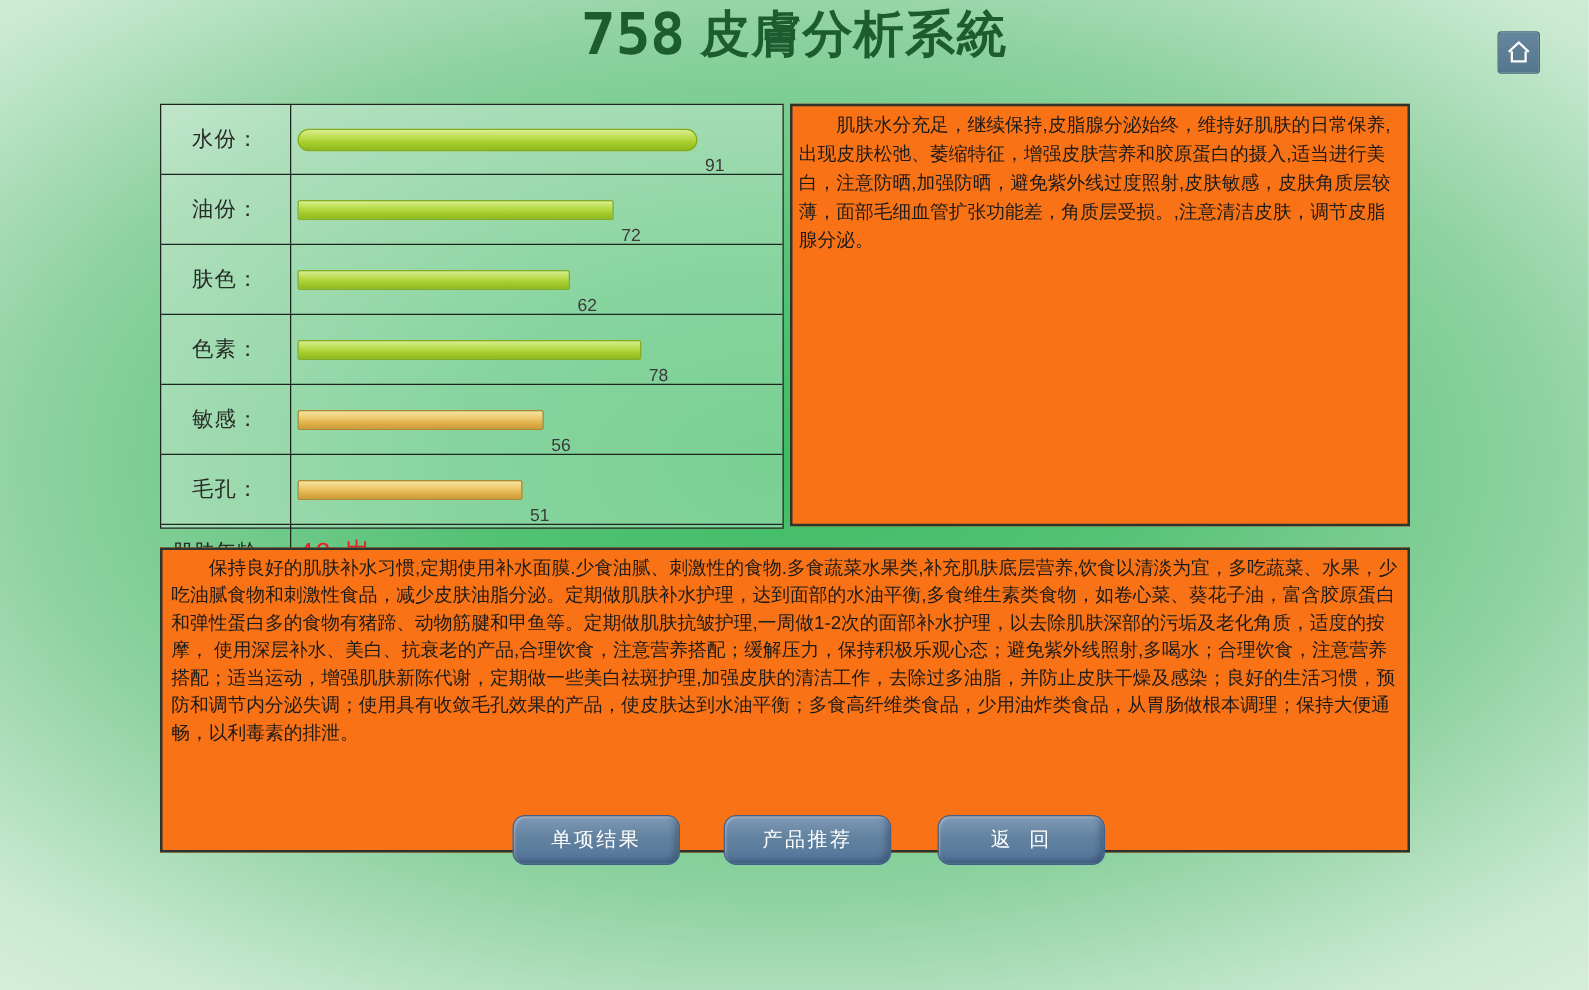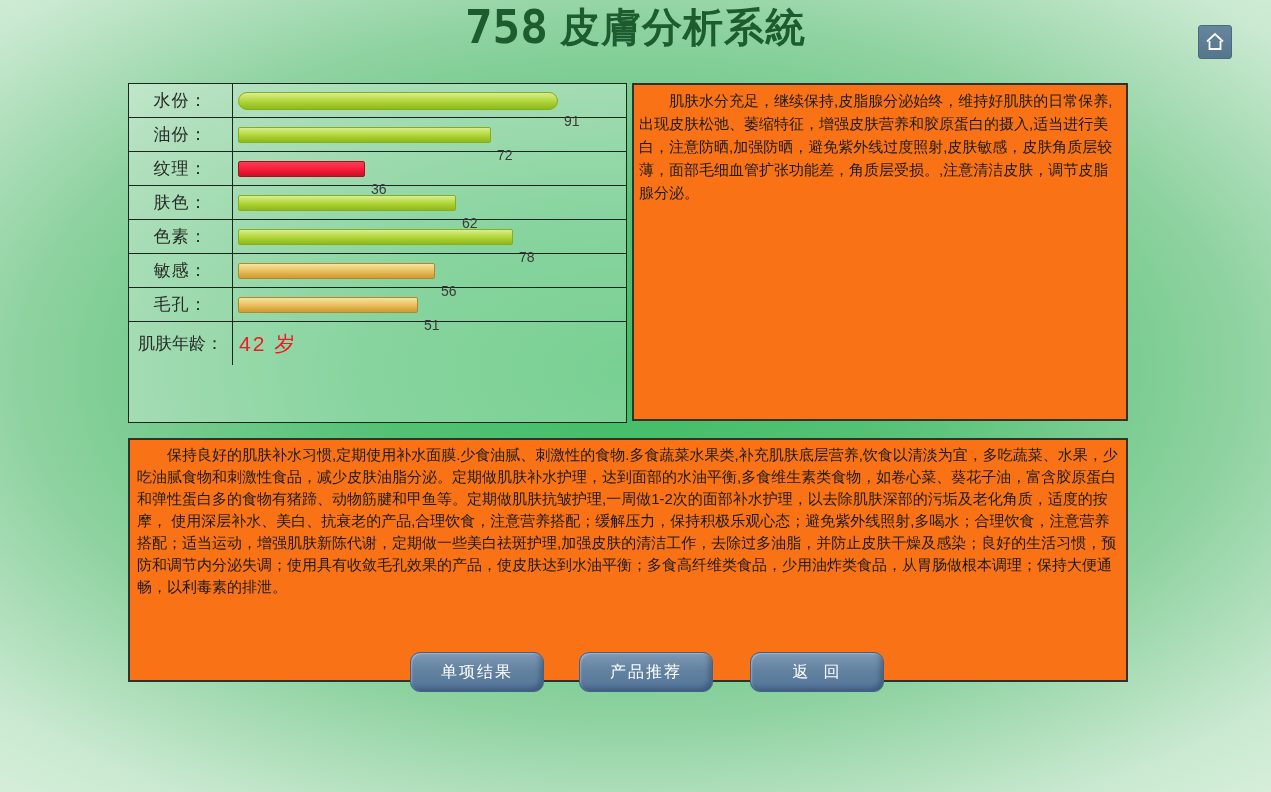--- a/index.html
+++ b/index.html
@@ -28,21 +28,21 @@
     background:linear-gradient(#66869d,#56768d); border:1px solid #4a6a80;
     border-radius:3px; display:flex; align-items:center; justify-content:center;
     cursor:pointer;
   }
 
   
   .metrics {
     position:absolute; left:128px; top:83px; width:499px; height:340px;
     border:1px solid #1e241e; background:rgba(255,255,255,0.30);
   }
-  .trow { display:flex; height:34px; border-bottom:1px solid #1e241e; }
+  .trow { display:flex; height:56px; border-bottom:1px solid #1e241e; }
   .trow:last-child { border-bottom:none; height:43px; }
   .tlabel {
     width:104px; border-right:1px solid #1e241e;
     display:flex; align-items:center; justify-content:center;
     font-size:17px; color:#262b26; letter-spacing:1px;
   }
   .tlabel.age { font-size:17px; letter-spacing:0;text-align:right; }
   .tbar-cell {
     flex:1; display:flex; align-items:center; padding-left:5px;
   }
@@ -121,27 +121,20 @@
   </div>
 
   <div class="trow">
     <div class="tlabel">油份：</div>
     <div class="tbar-cell">
       <div class="bar bar-green" style="width: 253px;"></div>
       <span class="bar-value">72</span>
     </div>
   </div>
 
-  <div class="trow">
-    <div class="tlabel">纹理：</div>
-    <div class="tbar-cell">
-      <div class="bar bar-red" style="width: 127px;"></div>
-      <span class="bar-value">36</span>
-    </div>
-  </div>
 
   <div class="trow">
     <div class="tlabel">肤色：</div>
     <div class="tbar-cell">
       <div class="bar bar-green" style="width: 218px;"></div>
       <span class="bar-value">62</span>
     </div>
   </div>
 
   <div class="trow">

